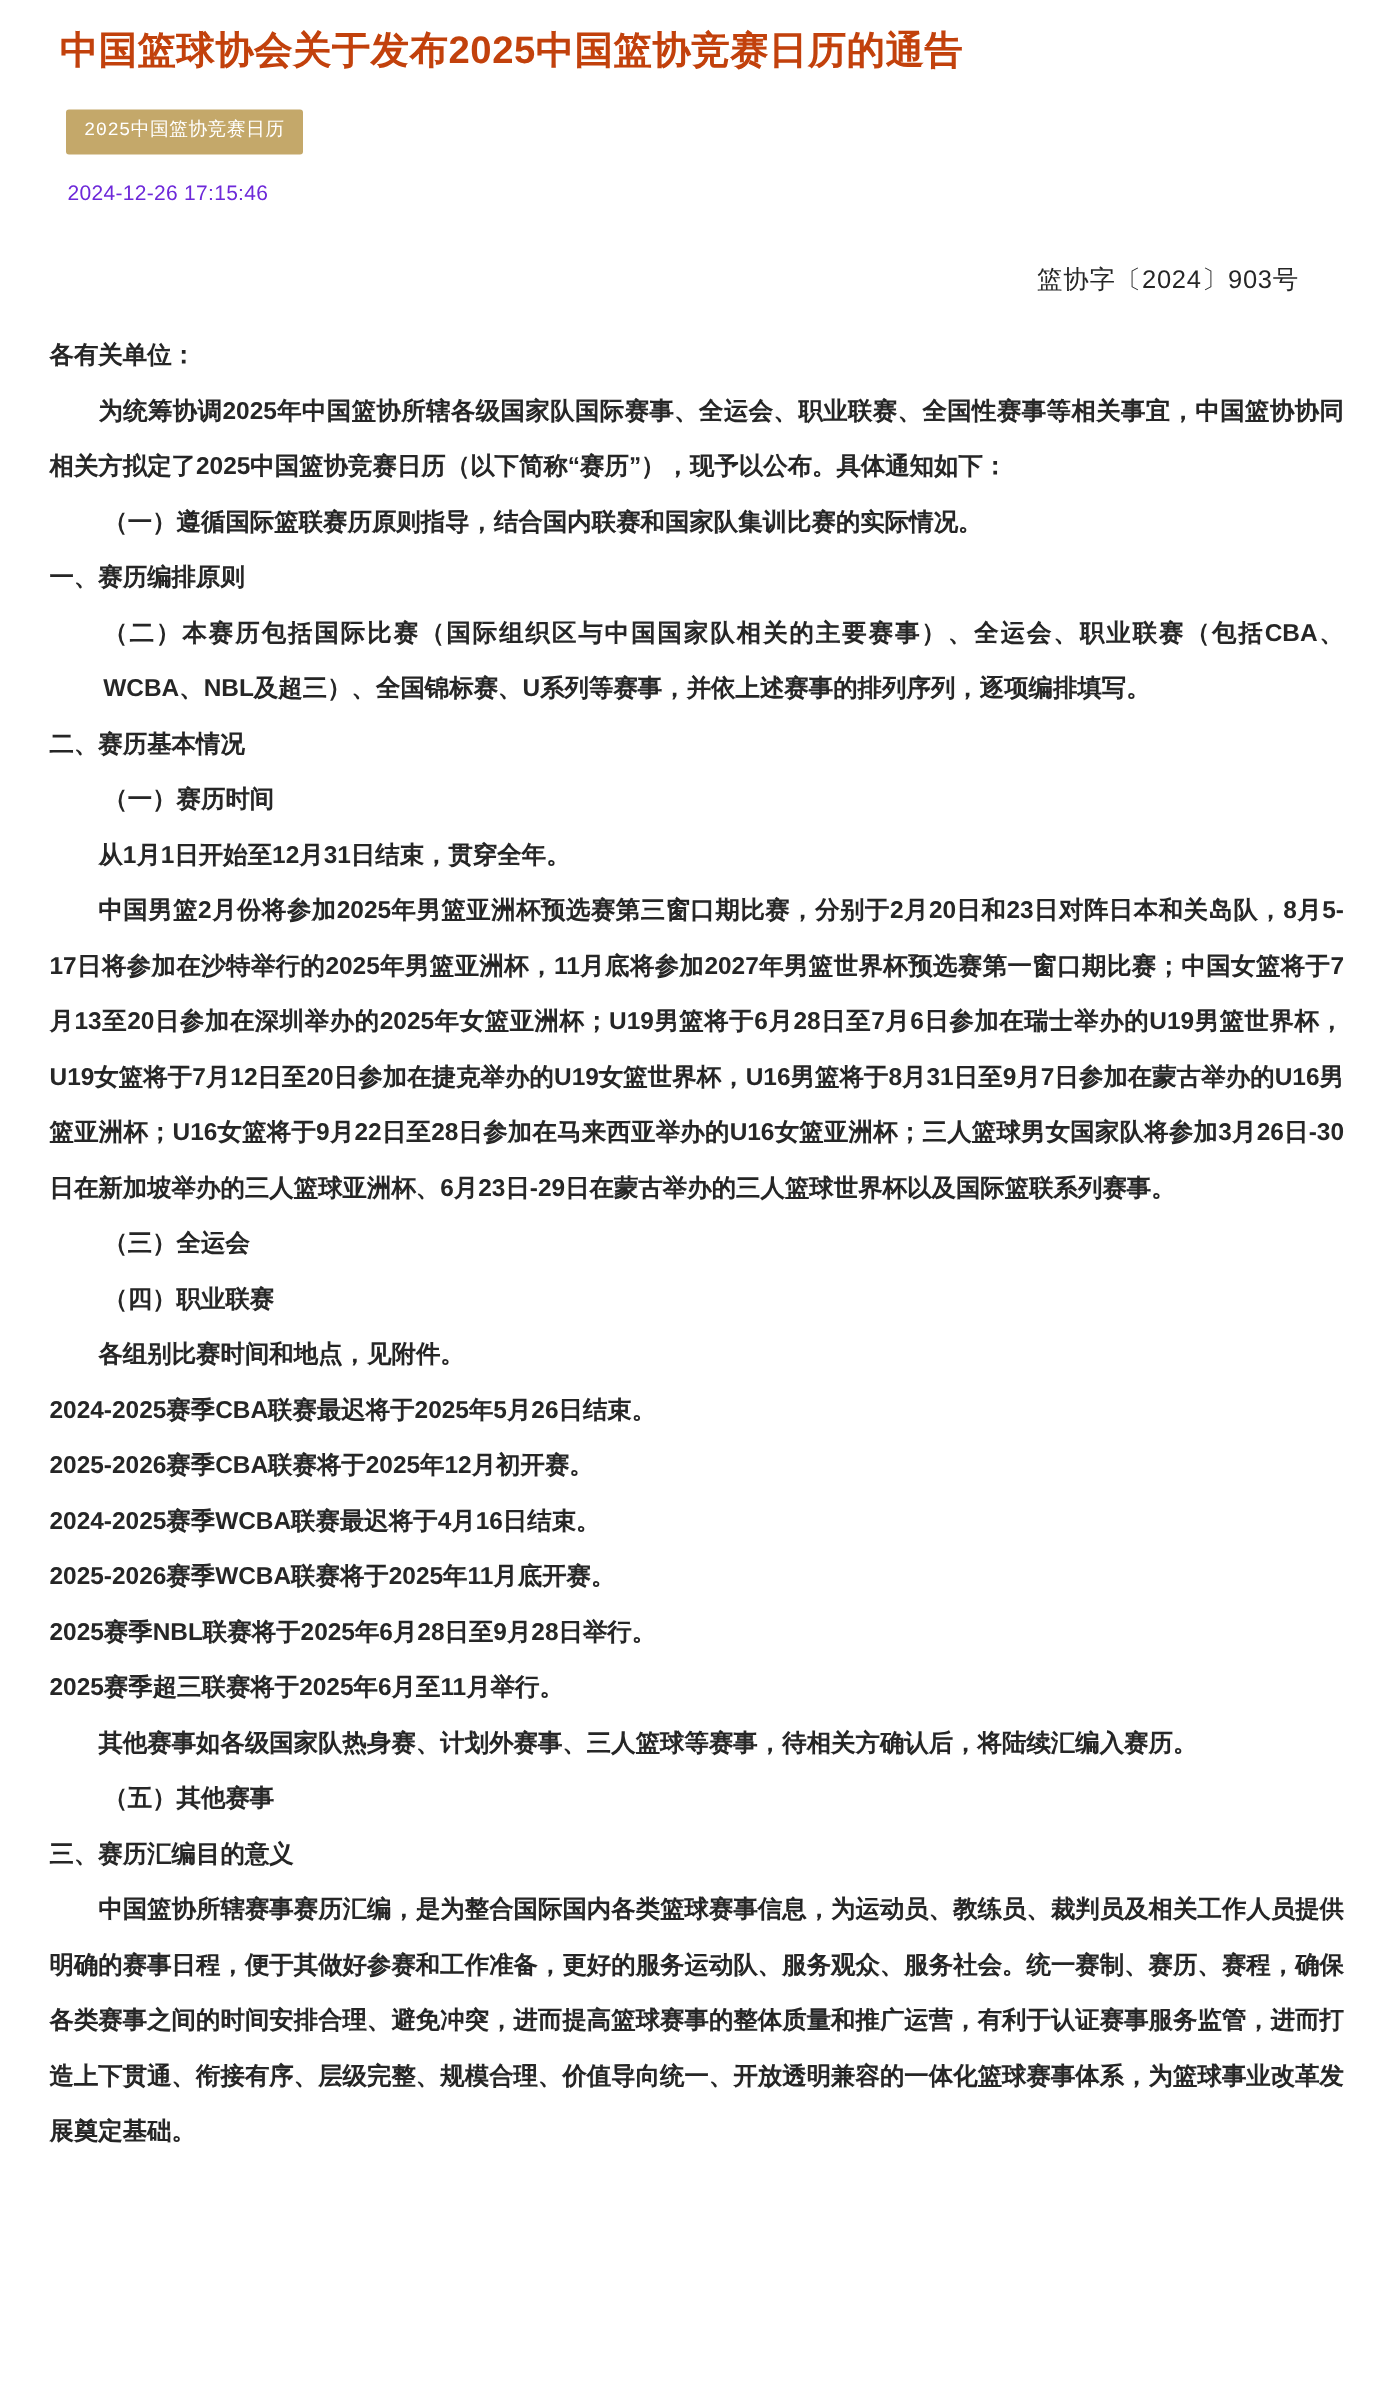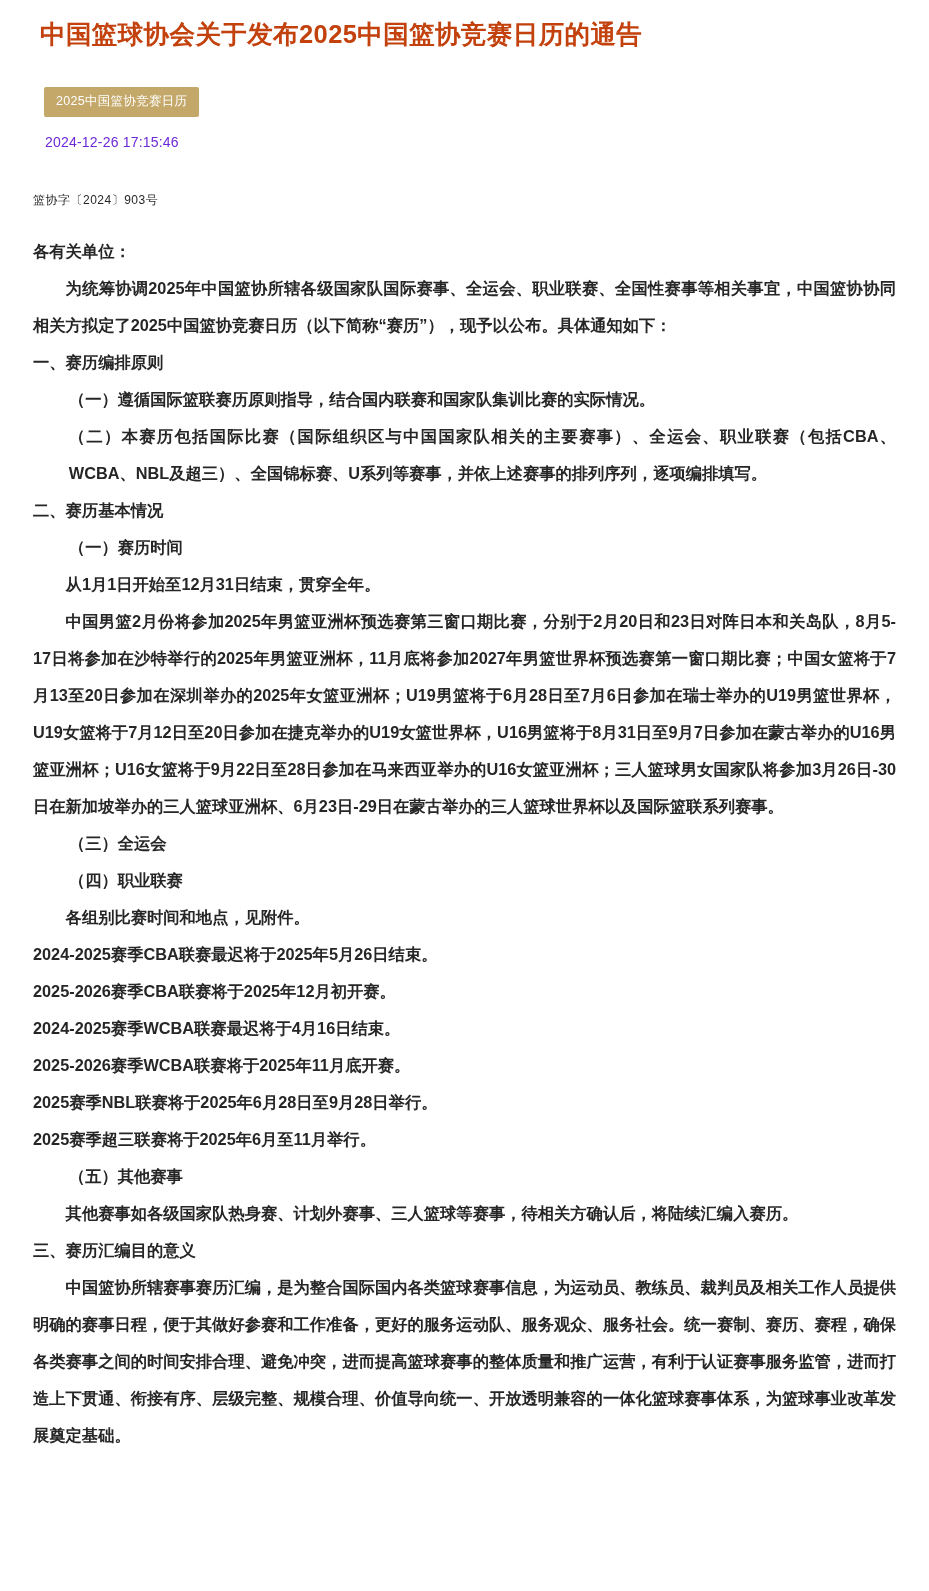--- a/index.html
+++ b/index.html
@@ -29,23 +29,24 @@
   .article-title {
     font-size: 25.5px;
     font-weight: bold;
     color: #c2410c;
     letter-spacing: 0.4px;
     line-height: 1.3;
     margin: 0 0 0 4px;
     white-space: nowrap;
   }
   .tag-row {
-    margin: 36px 0 0 8px;
+    margin: 22px 0 0 8px;
     display: flex;
     align-items: center;
+    font-family: Liberation Mono, monospace;
   }
   .tag-chip {
     display: inline-block;
     background: #c4a86a;
     color: #ffffff;
     font-size: 12.5px;
     line-height: 1;
     padding: 8px 12px 9px 12px;
     border-radius: 2px;
     letter-spacing: 0.3px;
@@ -58,24 +59,24 @@
   }
 
   
   .article-body {
     padding: 20px 33px 0 33px;
     color: #262626;
     font-size: 16.3px;
     line-height: 37px;
   }
   .doc-number {
-    text-align: left;
+    text-align: right;
     padding-right: 30px;
     margin: 12px 0 14px 0;
-    font-size: 12px;
+    font-size: 17px;
     letter-spacing: 0.5px;
   }
   .p {
     margin: 0;
     text-align: justify;
     text-justify: inter-ideograph;
     font-weight: bold;
   }
   .p.indent {
     text-indent: 2em;
@@ -100,40 +101,40 @@
     <div class="timestamp">2024-12-26 17:15:46</div>
   </div>
 
   <div class="article-body">
 
     <div class="doc-number">篮协字〔2024〕903号</div>
 
     <p class="p heading">各有关单位：</p>
     <p class="p indent">为统筹协调2025年中国篮协所辖各级国家队国际赛事、全运会、职业联赛、全国性赛事等相关事宜，中国篮协协同相关方拟定了2025中国篮协竞赛日历（以下简称“赛历”），现予以公布。具体通知如下：</p>
 
+    <p class="p sub">（一）遵循国际篮联赛历原则指导，结合国内联赛和国家队集训比赛的实际情况。</p>
     <p class="p heading">一、赛历编排原则</p>
-    <p class="p sub">（一）遵循国际篮联赛历原则指导，结合国内联赛和国家队集训比赛的实际情况。</p>
     <p class="p sub">（二）本赛历包括国际比赛（国际组织区与中国国家队相关的主要赛事）、全运会、职业联赛（包括CBA、WCBA、NBL及超三）、全国锦标赛、U系列等赛事，并依上述赛事的排列序列，逐项编排填写。</p>
 
     <p class="p heading">二、赛历基本情况</p>
     <p class="p sub">（一）赛历时间</p>
     <p class="p indent">从1月1日开始至12月31日结束，贯穿全年。</p>
     <p class="p indent">中国男篮2月份将参加2025年男篮亚洲杯预选赛第三窗口期比赛，分别于2月20日和23日对阵日本和关岛队，8月5-17日将参加在沙特举行的2025年男篮亚洲杯，11月底将参加2027年男篮世界杯预选赛第一窗口期比赛；中国女篮将于7月13至20日参加在深圳举办的2025年女篮亚洲杯；U19男篮将于6月28日至7月6日参加在瑞士举办的U19男篮世界杯，U19女篮将于7月12日至20日参加在捷克举办的U19女篮世界杯，U16男篮将于8月31日至9月7日参加在蒙古举办的U16男篮亚洲杯；U16女篮将于9月22日至28日参加在马来西亚举办的U16女篮亚洲杯；三人篮球男女国家队将参加3月26日-30日在新加坡举办的三人篮球亚洲杯、6月23日-29日在蒙古举办的三人篮球世界杯以及国际篮联系列赛事。</p>
     <p class="p sub">（三）全运会</p>
     <p class="p sub">（四）职业联赛</p>
     <p class="p indent">各组别比赛时间和地点，见附件。</p>
     <div>
       <p class="p">2024-2025赛季CBA联赛最迟将于2025年5月26日结束。</p>
       <p class="p">2025-2026赛季CBA联赛将于2025年12月初开赛。</p>
       <p class="p">2024-2025赛季WCBA联赛最迟将于4月16日结束。</p>
       <p class="p">2025-2026赛季WCBA联赛将于2025年11月底开赛。</p>
       <p class="p">2025赛季NBL联赛将于2025年6月28日至9月28日举行。</p>
       <p class="p">2025赛季超三联赛将于2025年6月至11月举行。</p>
     </div>
+    <p class="p indent">其他赛事如各级国家队热身赛、计划外赛事、三人篮球等赛事，待相关方确认后，将陆续汇编入赛历。</p>
     <p class="p sub">（五）其他赛事</p>
-    <p class="p indent">其他赛事如各级国家队热身赛、计划外赛事、三人篮球等赛事，待相关方确认后，将陆续汇编入赛历。</p>
 
     <p class="p heading">三、赛历汇编目的意义</p>
     <p class="p indent">中国篮协所辖赛事赛历汇编，是为整合国际国内各类篮球赛事信息，为运动员、教练员、裁判员及相关工作人员提供明确的赛事日程，便于其做好参赛和工作准备，更好的服务运动队、服务观众、服务社会。统一赛制、赛历、赛程，确保各类赛事之间的时间安排合理、避免冲突，进而提高篮球赛事的整体质量和推广运营，有利于认证赛事服务监管，进而打造上下贯通、衔接有序、层级完整、规模合理、价值导向统一、开放透明兼容的一体化篮球赛事体系，为篮球事业改革发展奠定基础。</p>
 
   </div>
 
 </div>
 
 </body></html>

